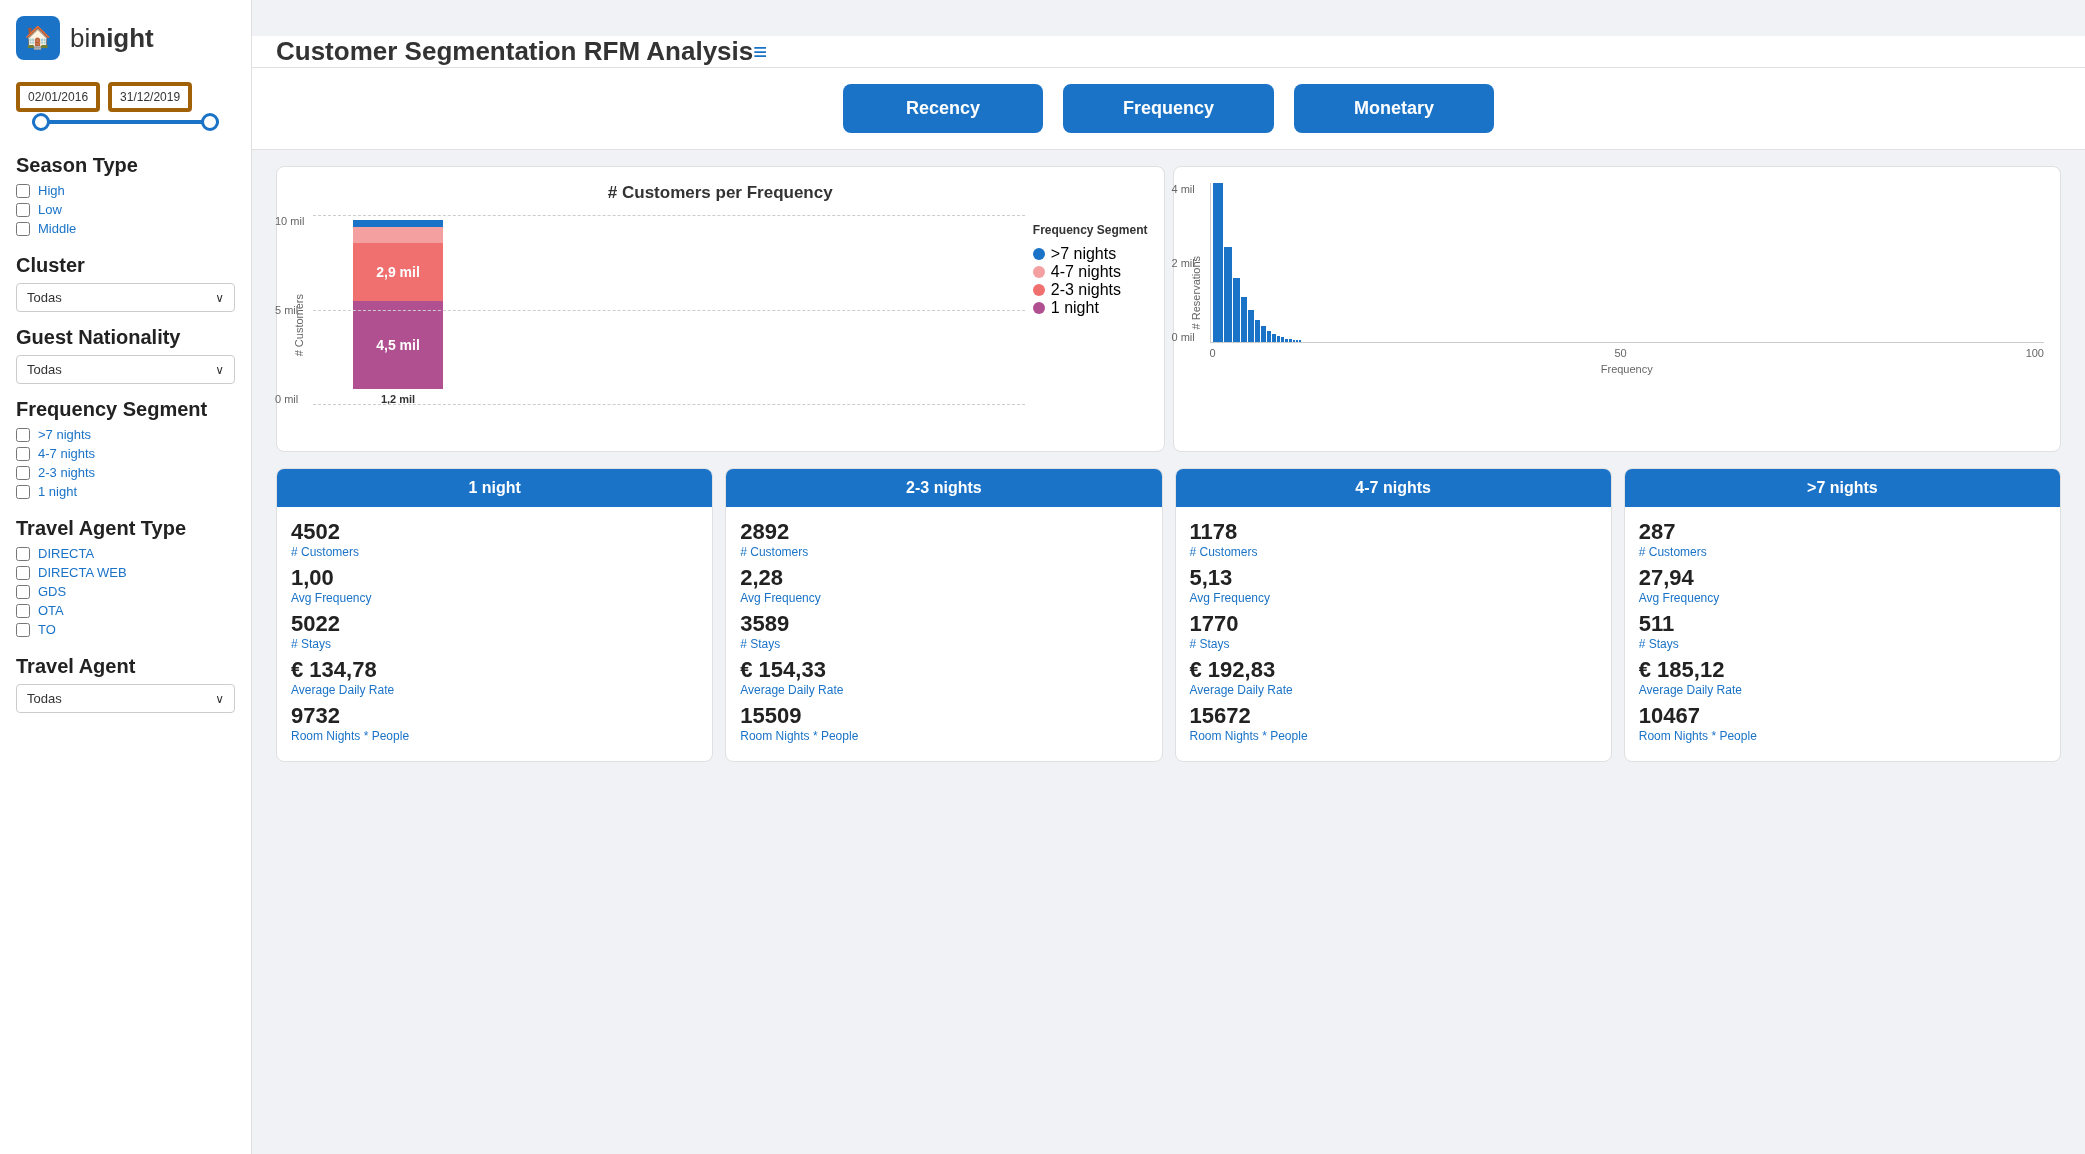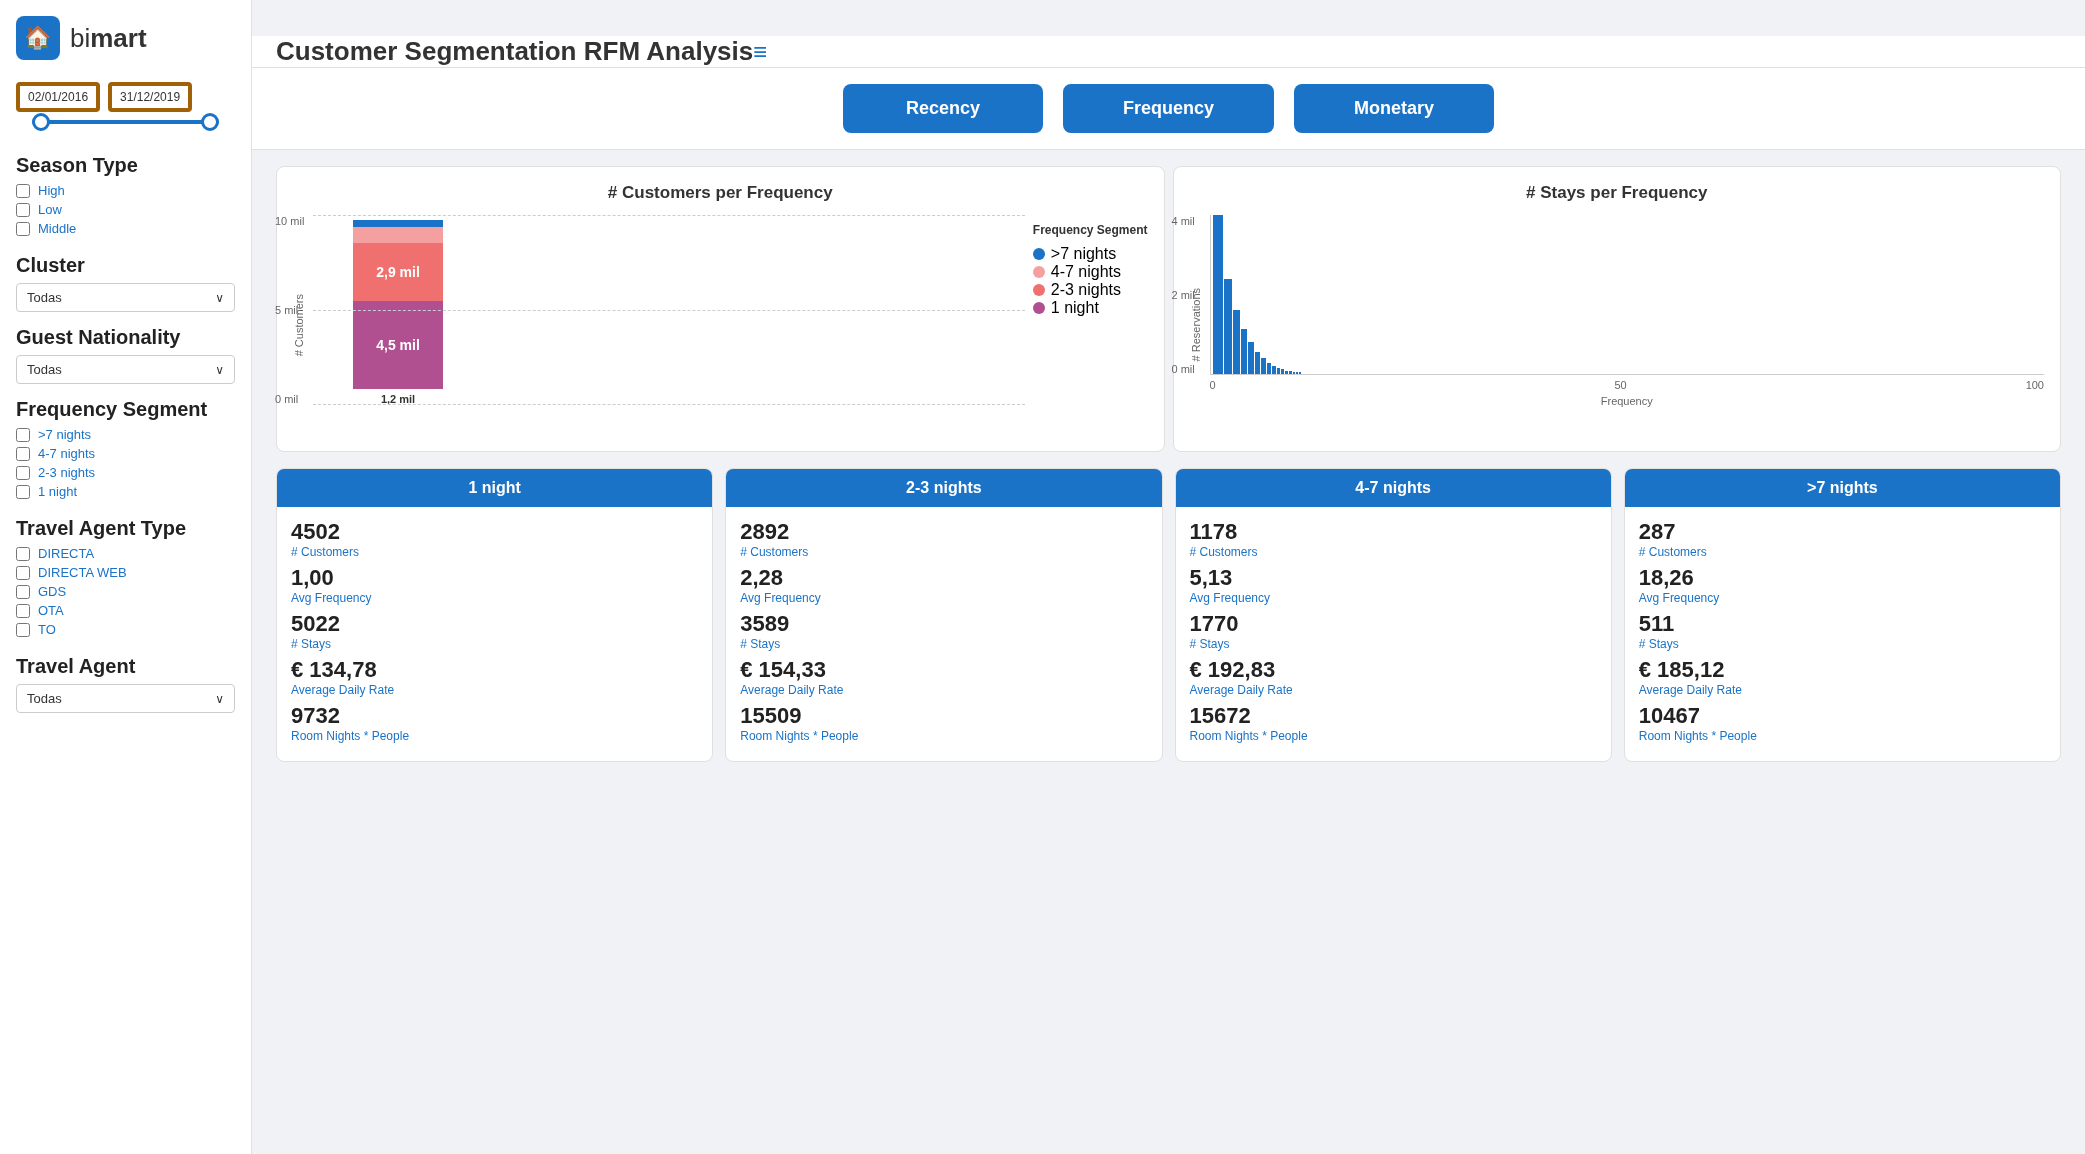--- a/index.html
+++ b/index.html
@@ -219,21 +219,21 @@
       color: #1a73c7;
       margin-bottom: 6px;
     }
   </style>
 </head>
 <body>
 
 <div class="sidebar">
   <div class="sidebar-logo">
     <div class="home-icon">🏠</div>
-    <div class="logo-text">bi<span>mart</span></div>
+    <div class="logo-text">bi<span>night</span></div>
   </div>
 
   <div>
     <div class="date-range">
       <div class="date-box">02/01/2016</div>
       <div class="date-box">31/12/2019</div>
     </div>
     <div style="position:relative; height:20px; margin:8px 8px 0 8px;">
       <div class="slider-track">
         <div class="slider-handle left"></div>
@@ -400,21 +400,20 @@
           </div>
           <div class="legend-item">
             <div class="legend-dot" style="background:#b05090;"></div>
             <span>1 night</span>
           </div>
         </div>
       </div>
     </div>
 
     <div class="chart-card">
-      <div class="chart-title"># Stays per Frequency</div>
       <div style="display:flex; gap:8px; height:220px;">
         <div style="display:flex; align-items:center;">
           <span style="font-size:11px; color:#666; writing-mode:vertical-rl; transform:rotate(180deg); white-space:nowrap;"># Reservations</span>
         </div>
         <div style="flex:1; position:relative;">
           <div style="position:absolute; left:-38px; top:0; height:160px; display:flex; flex-direction:column; justify-content:space-between; font-size:11px; color:#666;">
             <span>4 mil</span>
             <span>2 mil</span>
             <span>0 mil</span>
           </div>
@@ -496,21 +495,21 @@
         <div class="seg-metric-value">15672</div>
         <div class="seg-metric-label">Room Nights * People</div>
       </div>
     </div>
 
     <div class="seg-card">
       <div class="seg-header">&gt;7 nights</div>
       <div class="seg-body">
         <div class="seg-metric-value">287</div>
         <div class="seg-metric-label"># Customers</div>
-        <div class="seg-metric-value">18,26</div>
+        <div class="seg-metric-value">27,94</div>
         <div class="seg-metric-label">Avg Frequency</div>
         <div class="seg-metric-value">511</div>
         <div class="seg-metric-label"># Stays</div>
         <div class="seg-metric-value">€ 185,12</div>
         <div class="seg-metric-label">Average Daily Rate</div>
         <div class="seg-metric-value">10467</div>
         <div class="seg-metric-label">Room Nights * People</div>
       </div>
     </div>
 

